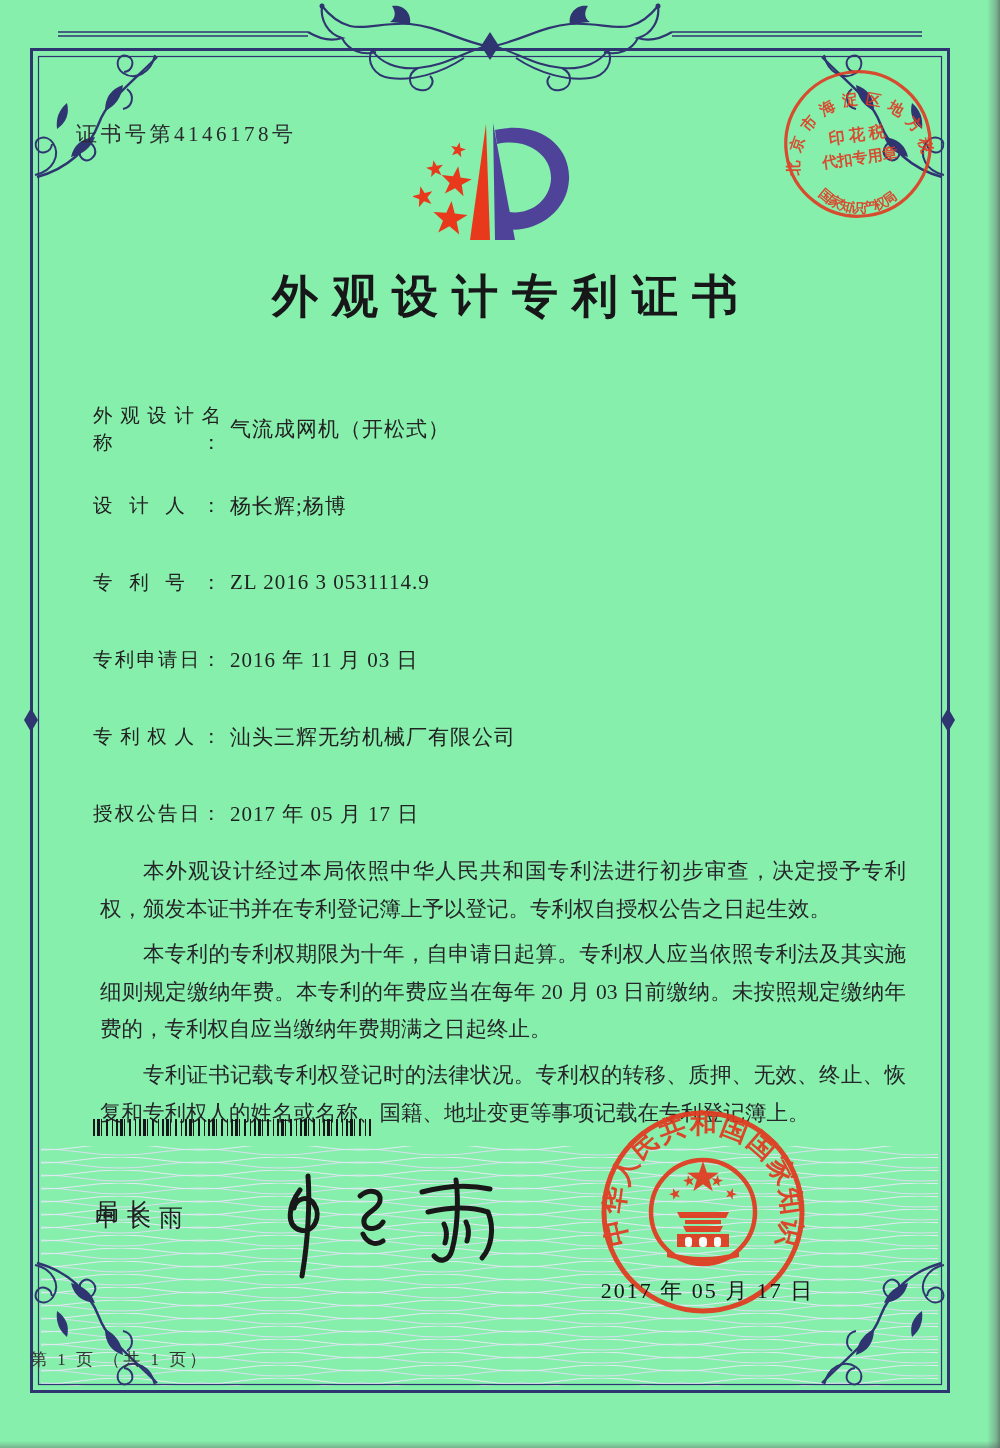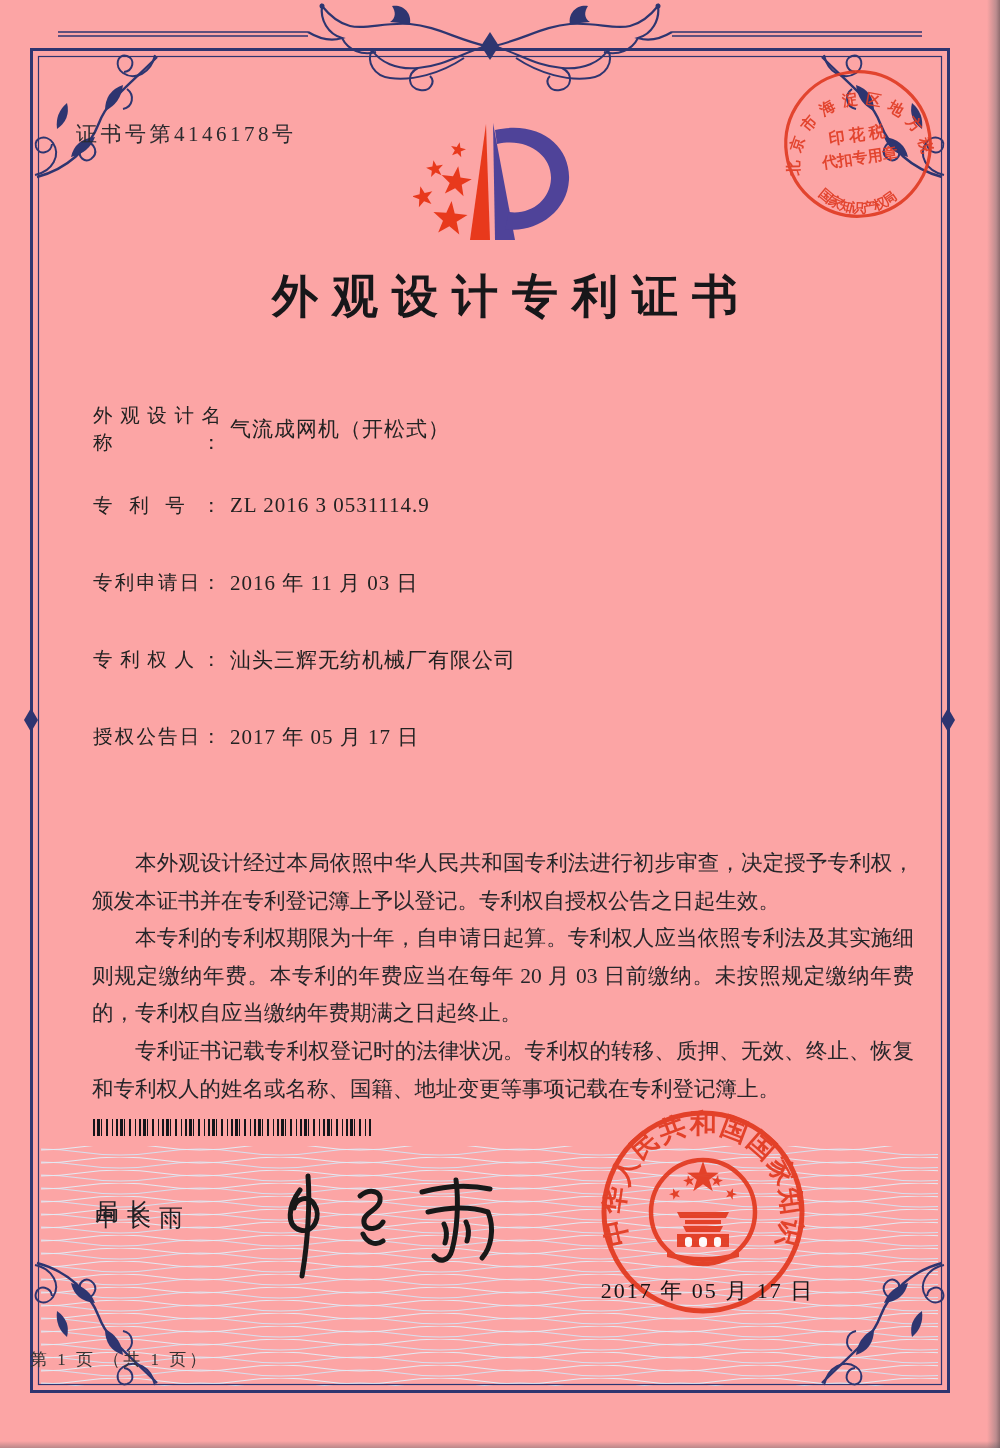--- a/index.html
+++ b/index.html
@@ -1,33 +1,33 @@
 <!DOCTYPE html>
 <html><head>
 <meta charset="utf-8">
 <style>
   html,body{margin:0;padding:0;background:#e9e9ea;}
-  #page{position:relative;width:1000px;height:1448px;background:#fca5a5;overflow:hidden;
+  #page{position:relative;width:1000px;height:1448px;background:#86efac;overflow:hidden;
         font-family:"Liberation Serif","DejaVu Serif",serif;color:#1d1d1f;}
   .abs{position:absolute;}
   
   #cert-no{left:76px;top:120px;font-size:21px;letter-spacing:3.5px;color:#2a2a2e;}
   
   #title{left:0;top:266px;width:1000px;text-align:center;font-size:46px;font-weight:700;
          letter-spacing:14px;padding-left:24px;box-sizing:border-box;color:#17171a;}
   
   #fields{left:93px;top:390px;width:830px;}
   .field-row{display:flex;align-items:center;height:77px;font-size:21px;gap:8px;}
   .field-label{display:inline-block;width:128px;text-align:justify;text-align-last:justify;
                font-size:19.5px;color:#222;}
   .field-value{margin-left:1px;letter-spacing:1px;color:#222;white-space:nowrap;}
   
   #paras{left:92px;top:845px;width:822px;font-size:21.5px;line-height:37.6px;
          text-align:justify;color:#26262a;}
-  #paras p{margin:0;text-indent:2em;}
+  #paras p{margin:8px;text-indent:2em;}
   
   #barcode{left:93px;top:1119px;width:278px;height:17px;
     background:repeating-linear-gradient(90deg,
       #15151a 0 2px,transparent 2px 4px,
       #15151a 4px 7px,transparent 7px 8px,
       #15151a 8px 9px,transparent 9px 13px,
       #15151a 13px 15px,transparent 15px 19px,
       #15151a 19px 20px,transparent 20px 23px);}
   
   .comm-label{left:95px;font-size:24px;letter-spacing:8px;color:#202024;
@@ -136,20 +136,24 @@
     <text x="80" y="76" text-anchor="middle" font-size="17" fill="#e03a22" font-weight="bold">印 花 税</text>
     <text x="80" y="100" text-anchor="middle" font-size="16" fill="#e03a22" font-weight="bold">代扣专用章</text>
   </svg>
 
   <div class="abs" id="title">外观设计专利证书</div>
 
   <div class="abs" id="fields">
     <div class="field-row">
       <span class="field-label">外观设计名称：</span>
       <span class="field-value">气流成网机（开松式）</span>
+    </div>
+    <div class="field-row">
+      <span class="field-label">设计人：</span>
+      <span class="field-value">杨长辉;杨博</span>
     </div>
     <div class="field-row">
       <span class="field-label">专利号：</span>
       <span class="field-value">ZL 2016 3 0531114.9</span>
     </div>
     <div class="field-row">
       <span class="field-label">专利申请日：</span>
       <span class="field-value">2016 年 11 月 03 日</span>
     </div>
     <div class="field-row">

